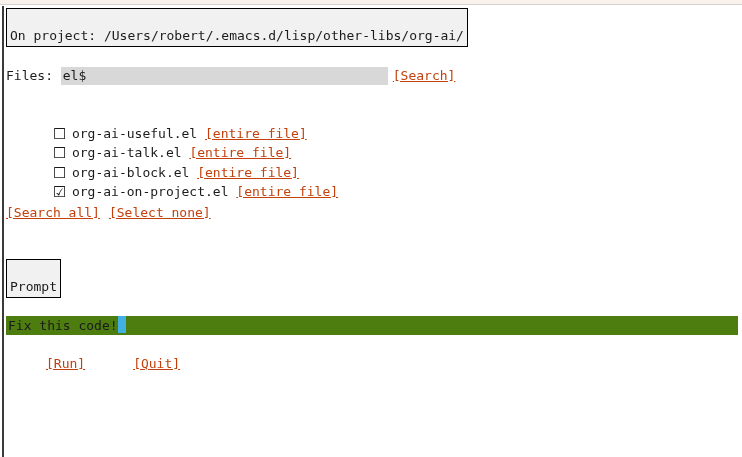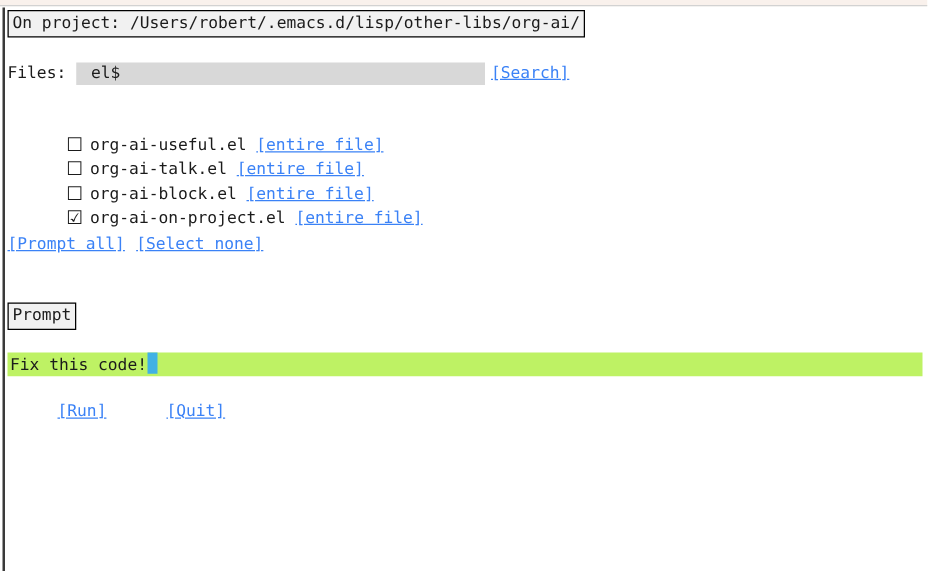--- a/index.html
+++ b/index.html
@@ -23,37 +23,37 @@
     background: #3a3a3a;
   }
   .content {
     position: relative;
     padding-left: 6px;
   }
   .widget-box {
     display: inline-block;
     border: 1px solid #000000;
     background: #f1f1f1;
-    padding: 2px 3px 2px 3px;
+    padding: 19px 3px 2px 3px;
     line-height: 16px;
   }
   .header-box { margin-top: 3px; }
   .row { line-height: 19px; }
   .files-row { margin-top: 19px; height: 19px; }
   .field {
     display: inline-block;
     background: #d8d8d8;
     height: 18px;
     line-height: 18px;
     vertical-align: bottom;
-    padding-left: 12px;
+    padding-left: 2px;
   }
   .files-field { width: 327px; }
   a.link, .link {
-    color: #3b82f6;
+    color: #c2410c;
     text-decoration: underline;
     cursor: pointer;
   }
   .search-link { margin-left: 5px; }
   .file-list { margin-top: 19px; }
   .file-row { height: 19.5px; line-height: 19.5px; white-space: pre; }
   .checkbox {
     font-family: "DejaVu Sans", "Liberation Sans", sans-serif;
     font-size: 15px;
     display: inline-block;
@@ -65,21 +65,21 @@
   }
   .select-row { margin-top: 21px; height: 19px; }
   .select-row .link { margin-right: 9px; }
   .prompt-box { margin-top: 37px; }
   .prompt-field {
     display: block;
     margin-top: 18px;
     width: 732px;
     height: 19px;
     line-height: 19px;
-    background: #bef264;
+    background: #4d7c0f;
     padding-left: 2px;
     white-space: pre;
   }
   .cursor-block {
     display: inline-block;
     width: 8px;
     height: 17px;
     background: #41b1e4;
     vertical-align: -3px;
   }
@@ -121,21 +121,21 @@
     </div>
 
     <div class="file-row">
       <span class="checkbox">☑</span><span>org-ai-on-project.el</span><span> </span><span class="link">[entire file]</span>
     </div>
   </div>
 
   
 
   <div class="row select-row">
-    <span class="link">[Prompt all]</span><span class="link">[Select none]</span>
+    <span class="link">[Search all]</span><span class="link">[Select none]</span>
   </div>
 
   <div class="widget-box prompt-box">Prompt</div>
 
   <div class="prompt-field"><span>Fix this code!</span><span class="cursor-block"></span></div>
 
   <div class="options">
   </div>
 
   <div class="row actions-row">

